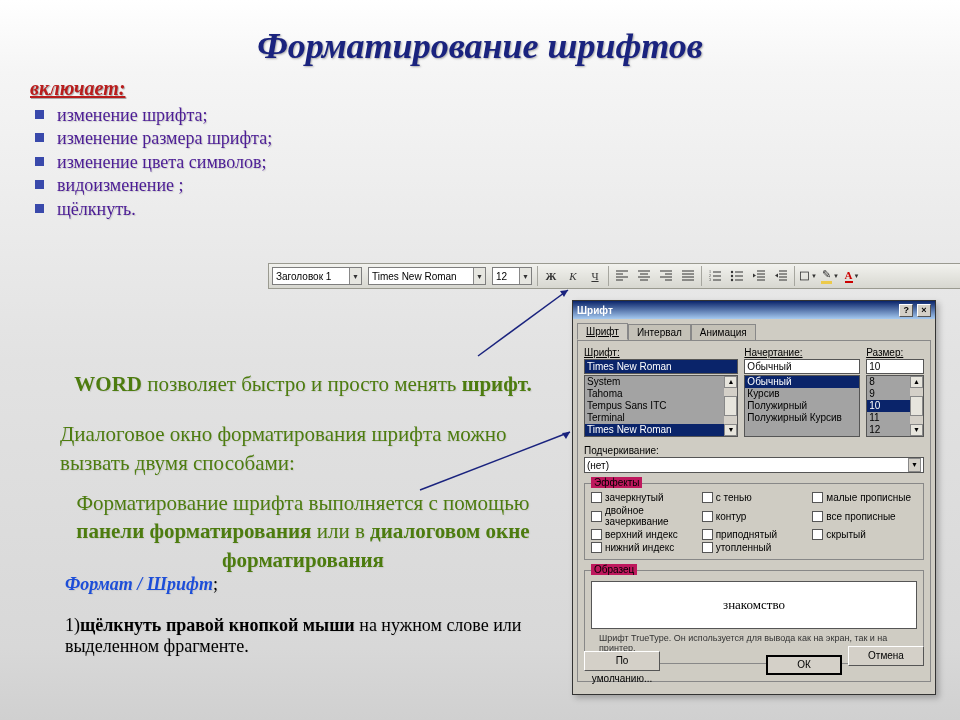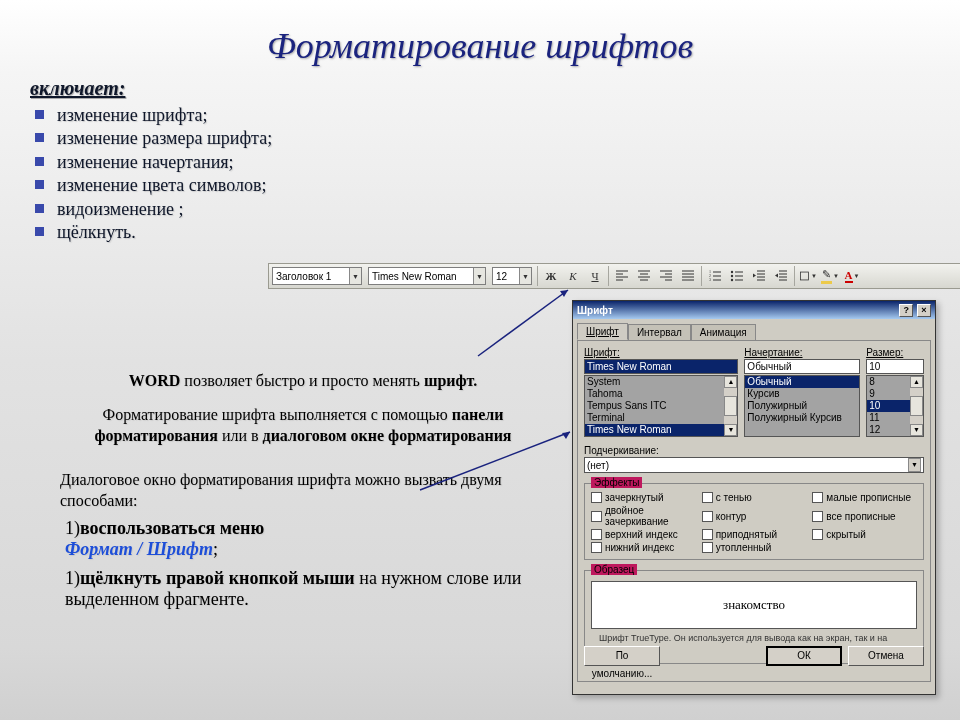--- a/index.html
+++ b/index.html
@@ -3,31 +3,31 @@
 <meta charset="utf-8">
 <style>
   * { box-sizing: border-box; margin: 0; padding: 0; }
   body {
     width: 960px; height: 720px;
     background: linear-gradient(to bottom, #fff 0%, #f5f5f5 10%, #e2e2e2 50%, #d8d8d8 90%, #d0d0d0 100%);
     font-family: "Times New Roman", serif;
     position: relative; overflow: hidden;
   }
   .title {
-    font-size: 36px; font-style: italic; font-weight: normal; color: #1a237e;
+    font-size: 36px; font-style: italic; font-weight: bold; color: #1a237e;
     text-align: center; padding-top: 25px; text-shadow: 1px 1px 2px #aaa;
   }
   .subtitle {
     font-size: 20px; font-style: italic; font-weight: bold; text-decoration: underline;
-    color: #0f172a; margin: 10px 0 0 30px; text-shadow: 1px 1px 1px #aaa;
+    color: #b91c1c; margin: 10px 0 0 30px; text-shadow: 1px 1px 1px #aaa;
   }
   ul.bullets { list-style: none; margin: 4px 0 0 35px; }
-  ul.bullets li { font-size: 18px; color: #0f172a; line-height: 1.3; padding-left: 22px; position: relative; text-shadow: 1px 1px 1px #ccc; }
+  ul.bullets li { font-size: 18px; color: #4c1d95; line-height: 1.3; padding-left: 22px; position: relative; text-shadow: 1px 1px 1px #ccc; }
   ul.bullets li::before { content: ''; position: absolute; left: 0; top: 6px; width: 9px; height: 9px; background: #3949ab; }
-  .para { font-size: 16px; color: #000000; margin: 18px 40px 0 50px; line-height: 1.35; text-shadow: 1px 1px 1px #ccc; }
+  .para { font-size: 21px; color: #4d7c0f; margin: 18px 40px 0 50px; line-height: 1.35; text-shadow: 1px 1px 1px #ccc; }
   .para b.word { font-weight: bold; }
   .menu-path { font-weight: bold; font-style: italic; color: #1d4ed8; }
 
   
   .toolbar {
     position: absolute; top: 263px; left: 268px; width: 756px; height: 26px;
     background: linear-gradient(#f2f2ee,#d7d7d0); border: 1px solid #9a9a90;
     display: flex; align-items: center; font-family: Tahoma, sans-serif; font-size: 10px;
   }
   .toolbar .dd { height: 18px; background: #fff; border: 1px solid #7e7e7e; margin: 0 3px; display:flex; align-items:center; padding: 0 3px; position:relative; }
@@ -68,38 +68,37 @@
   .row2 { display:flex; gap:10px; margin-top:8px;}
   .dd2 { background:#fff; border:1px solid #555; height:16px; padding:1px 2px; font-size:10px; display:flex; align-items:center; justify-content:space-between;}
   .dd2 .arrow{ width:13px; height:14px; background:#d4d0c8; border:1px solid #888; text-align:center; font-size:7px; line-height:12px;}
   .frame { border:1px solid #888; position:relative; margin-top:10px; padding:8px 6px 6px 6px;}
   .frame .legend { position:absolute; top:-7px; left:6px; background:#be185d; padding:0 3px; font-size:10px;}
   .chk-grid { display:grid; grid-template-columns: 1fr 1fr 1fr; gap:2px 6px; font-size:10px;}
   .chk { display:flex; align-items:center; gap:3px;}
   .chk .box { width:11px; height:11px; background:#fff; border:1px solid #555; flex-shrink:0;}
   .preview-box { background:#fff; border:1px solid #555; height:48px; display:flex; align-items:center; justify-content:center; font-family:"Times New Roman",serif; font-size:13px; margin-top:2px;}
   .dlg-hint { font-size:9px; color:#333; margin:4px 8px;}
-  .dlg-buttons { position:absolute; bottom:15px; left:6px; right:6px; display:flex; justify-content:space-between; align-items:center;}
+  .dlg-buttons { position:absolute; bottom:6px; left:6px; right:6px; display:flex; justify-content:space-between; align-items:center;}
   .dlg-btn { width:76px; height:20px; background:#d4d0c8; border:1px solid #fff; border-right-color:#555; border-bottom-color:#555; font-size:10px; text-align:center; line-height:18px;}
-  .dlg-btn.default { border:2px solid #000; line-height:16px;}
+  .dlg-btn.default { border:2px solid #000; line-height:16px;margin-top:9px;}
   .left-col { position:absolute; top:300px; left:0; width:556px; padding:0;}
   .left-col .para { margin-left:60px; margin-right:10px; text-align:center;}
   .left-col .para.just { text-align:left;}
   .left-col .num { font-size:18px; margin:0 0 0 65px; text-shadow:1px 1px 1px #ccc;}
   svg.pointer { position:absolute; overflow:visible;}
 </style>
 </head>
 <body>
 
 <div class="title">Форматирование шрифтов</div>
 <div class="subtitle">включает:</div>
 <ul class="bullets">
   <li>изменение шрифта;</li>
   <li>изменение размера шрифта;</li>
-  <li>изменение начертания;</li>
   <li>изменение цвета символов;</li>
   <li>видоизменение ;</li>
   <li>щёлкнуть.</li>
 </ul>
 
 <div class="toolbar">
   <div class="dd" style="width:90px">
     <span>Заголовок 1</span>
       <span class="arrow">▼</span>
   </div>
@@ -317,31 +316,28 @@
         <div class="dlg-btn">Отмена</div>
       </div>
     </div>
   </div>
 </div>
 
 <div class="left-col">
   <p class="para" style="margin-top:70px">
     <b class="word">WORD</b><span> позволяет быстро и просто менять </span><b>шрифт.</b>
   </p>
+  <p class="para just" style="margin-top:22px">Диалоговое окно форматирования шрифта можно вызвать двумя способами:</p>
   <p class="para just" style="margin-top:12px; text-align:center">
     <span>Форматирование шрифта выполняется с помощью </span><b>панели форматирования</b><span> или в </span><b>диалоговом окне форматирования</b>
-  </p>
-  <p class="para just" style="margin-top:22px">Диалоговое окно форматирования шрифта можно вызвать двумя способами:</p>
-  <p class="num" style="margin-top:6px">
-    <span>1)</span><b>воспользоваться меню</b>
   </p>
   <p class="num">
     <span class="menu-path">Формат</span><span class="menu-path"> / </span><span class="menu-path">Шрифт</span><span>;</span>
   </p>
-  <p class="num" style="margin-top:8px">
+  <p class="num" style="margin-top:20px">
     <span>1)</span><b>щёлкнуть правой кнопкой мыши</b><span> на нужном слове или выделенном фрагменте.</span>
   </p>
 </div>
 
 <svg class="pointer" style="top:288px; left:478px;" width="120" height="70">
   <line x1="0" y1="68" x2="90" y2="2" stroke="#1a237e" stroke-width="1.5"></line>
   <polygon points="90,2 82,3 86,9" fill="#1a237e"></polygon>
 </svg>
 <svg class="pointer" style="top:430px; left:420px;" width="160" height="70">
   <line x1="0" y1="60" x2="150" y2="2" stroke="#1a237e" stroke-width="1.5"></line>

